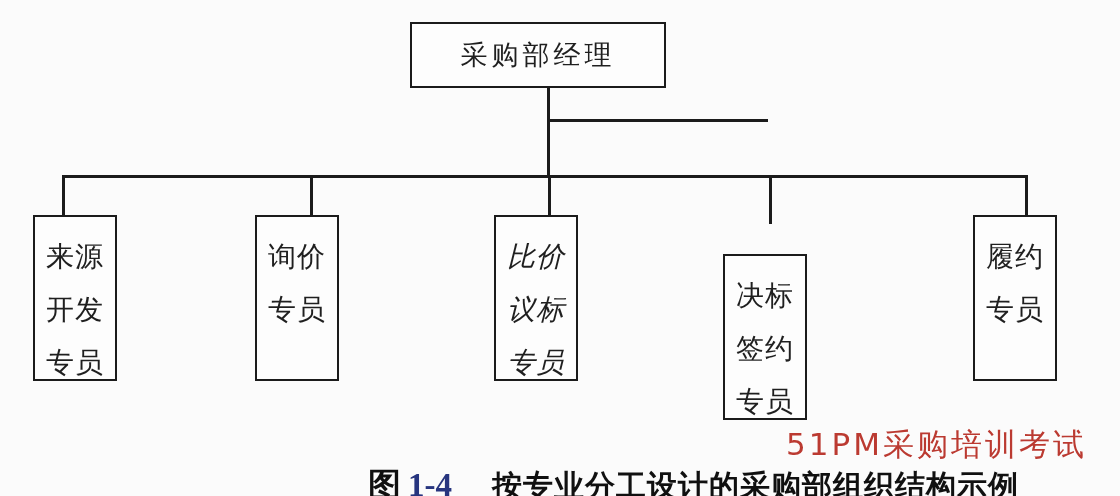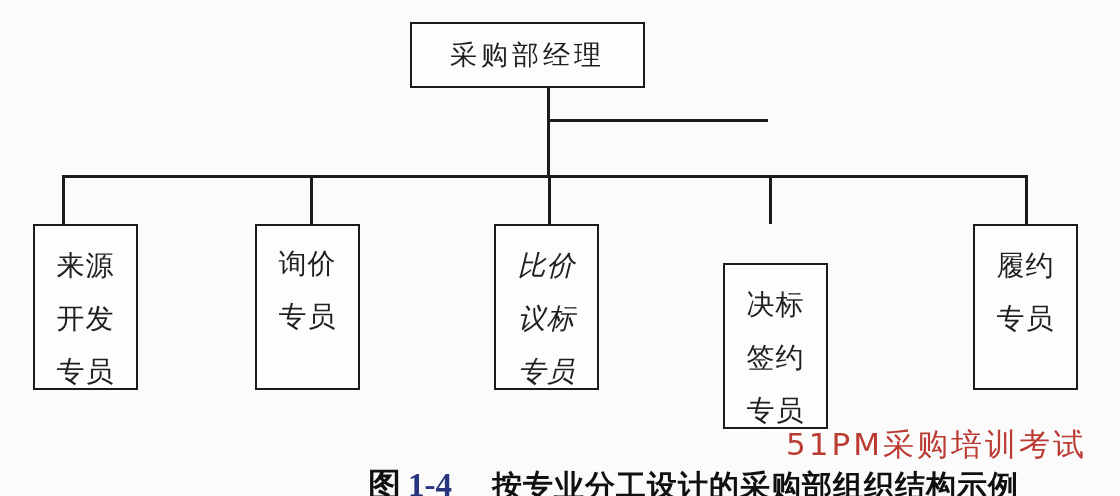--- a/index.html
+++ b/index.html
@@ -25,37 +25,37 @@
     position:absolute;
     background:var(--box_bg);
     border:2px solid var(--line);
     display:flex;
     align-items:center;
     justify-content:center;
     text-align:center;
     white-space:pre-line;
   }
   .node.manager{
-    left:410px;top:22px;width:235px;height:66px;
+    left:410px;top:22px;width:256px;height:66px;
     font-size:27px;letter-spacing:4px;
   }
   .node.assistant{
     left:768px;top:84px;width:167px;height:64px;
     font-size:25px;letter-spacing:2px;
   }
   .node.specialist{
-    top:224px;width:105px;height:166px;
+    top:215px;width:84px;height:166px;
     align-items:flex-start;
     padding-top:13px;
     font-size:28px;
     line-height:53px;
     letter-spacing:1px;
   }
   .sp1{left:33px;width:106px;}
-  .sp2{left:255px;width:104px;font-family:Liberation Mono, monospace;}
+  .sp2{left:255px;width:104px;}
   .sp3{left:494px;width:105px;font-style:italic;}
   .sp4{left:723px;width:106px;margin-top:39px;}
   .sp5{left:973px;width:106px;}
   .conn{position:absolute;background:var(--line);}
   .conn.v{width:3px;}
   .conn.h{height:3px;}
   .trunk{left:547px;top:88px;height:89px;}
   .assist-link{left:547px;top:119px;width:221px;}
   .rail{left:62px;top:175px;width:966px;}
   .drop1{left:62px;top:175px;height:49px;}

